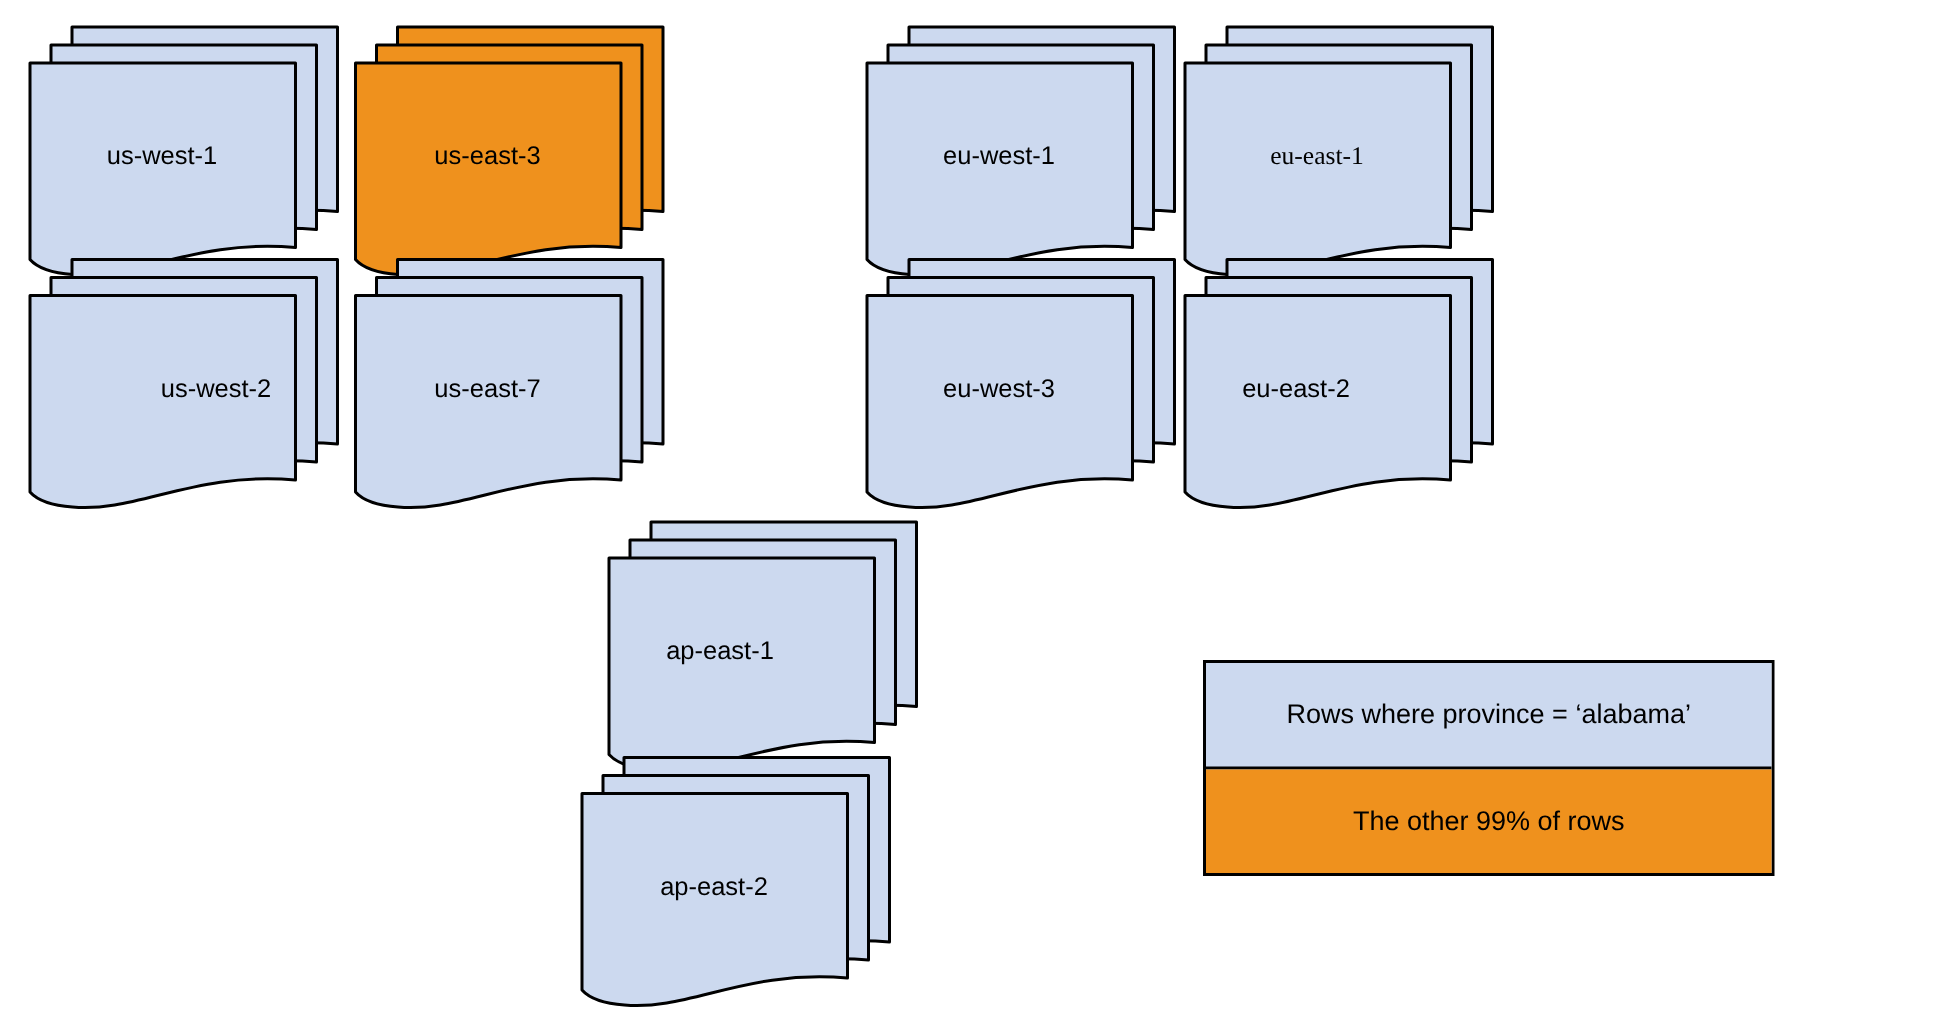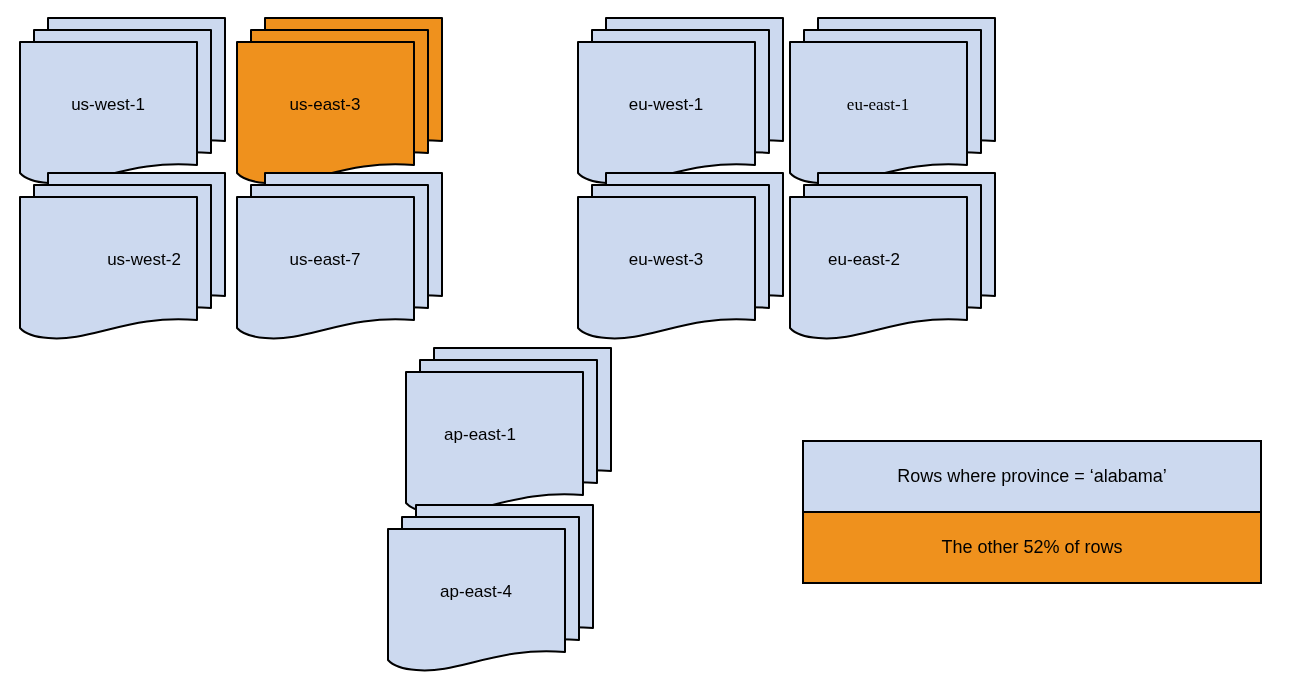--- a/index.html
+++ b/index.html
@@ -30,21 +30,21 @@
     white-space: nowrap;
     text-align: right;
     line-height: 1;
   }
 
   
   .legend {
     position: absolute;
     left: 802px;
     top: 440px;
-    width: 460px;
+    width: 381px;
     height: 144px;
     border: 2px solid #000000;
     box-sizing: border-box;
     display: flex;
     flex-direction: column;
   }
   .legend-row {
     flex: 1 1 0;
     display: flex;
     align-items: center;
@@ -124,23 +124,23 @@
 <div id="labels-layer">
     <div class="doc-label" style="left: 108px; top: 104px; transform: translate(-50%, -50%);">us-west-1</div>
     <div class="doc-label" style="left: 325px; top: 104px; transform: translate(-50%, -50%);">us-east-3</div>
     <div class="doc-label" style="left: 666px; top: 104px; transform: translate(-50%, -50%);">eu-west-1</div>
     <div class="doc-label" style="left: 878px; top: 104px; transform: translate(-50%, -50%); font-family: Liberation Serif, serif;">eu-east-1</div>
     <div class="doc-label" style="left: 108px; top: 259px; transform: translate(-50%, -50%); margin-left: 36px;">us-west-2</div>
     <div class="doc-label" style="left: 325px; top: 259px; transform: translate(-50%, -50%);">us-east-7</div>
     <div class="doc-label" style="left: 666px; top: 259px; transform: translate(-50%, -50%);">eu-west-3</div>
     <div class="doc-label" style="left: 864px; top: 259px; transform: translate(-50%, -50%);">eu-east-2</div>
     <div class="doc-label" style="left: 480px; top: 434px; transform: translate(-50%, -50%);">ap-east-1</div>
-    <div class="doc-label" style="left: 476px; top: 591px; transform: translate(-50%, -50%);">ap-east-4</div>
+    <div class="doc-label" style="left: 476px; top: 591px; transform: translate(-50%, -50%);">ap-east-2</div>
   </div>
 
 <div class="legend">
   <div class="legend-row alabama">
     <span class="legend-text">Rows where province = ‘alabama’</span>
   </div>
   <div class="legend-row other">
-    <span class="legend-text">The other 52% of rows</span>
+    <span class="legend-text">The other 99% of rows</span>
   </div>
 </div>
 
 </body></html>

